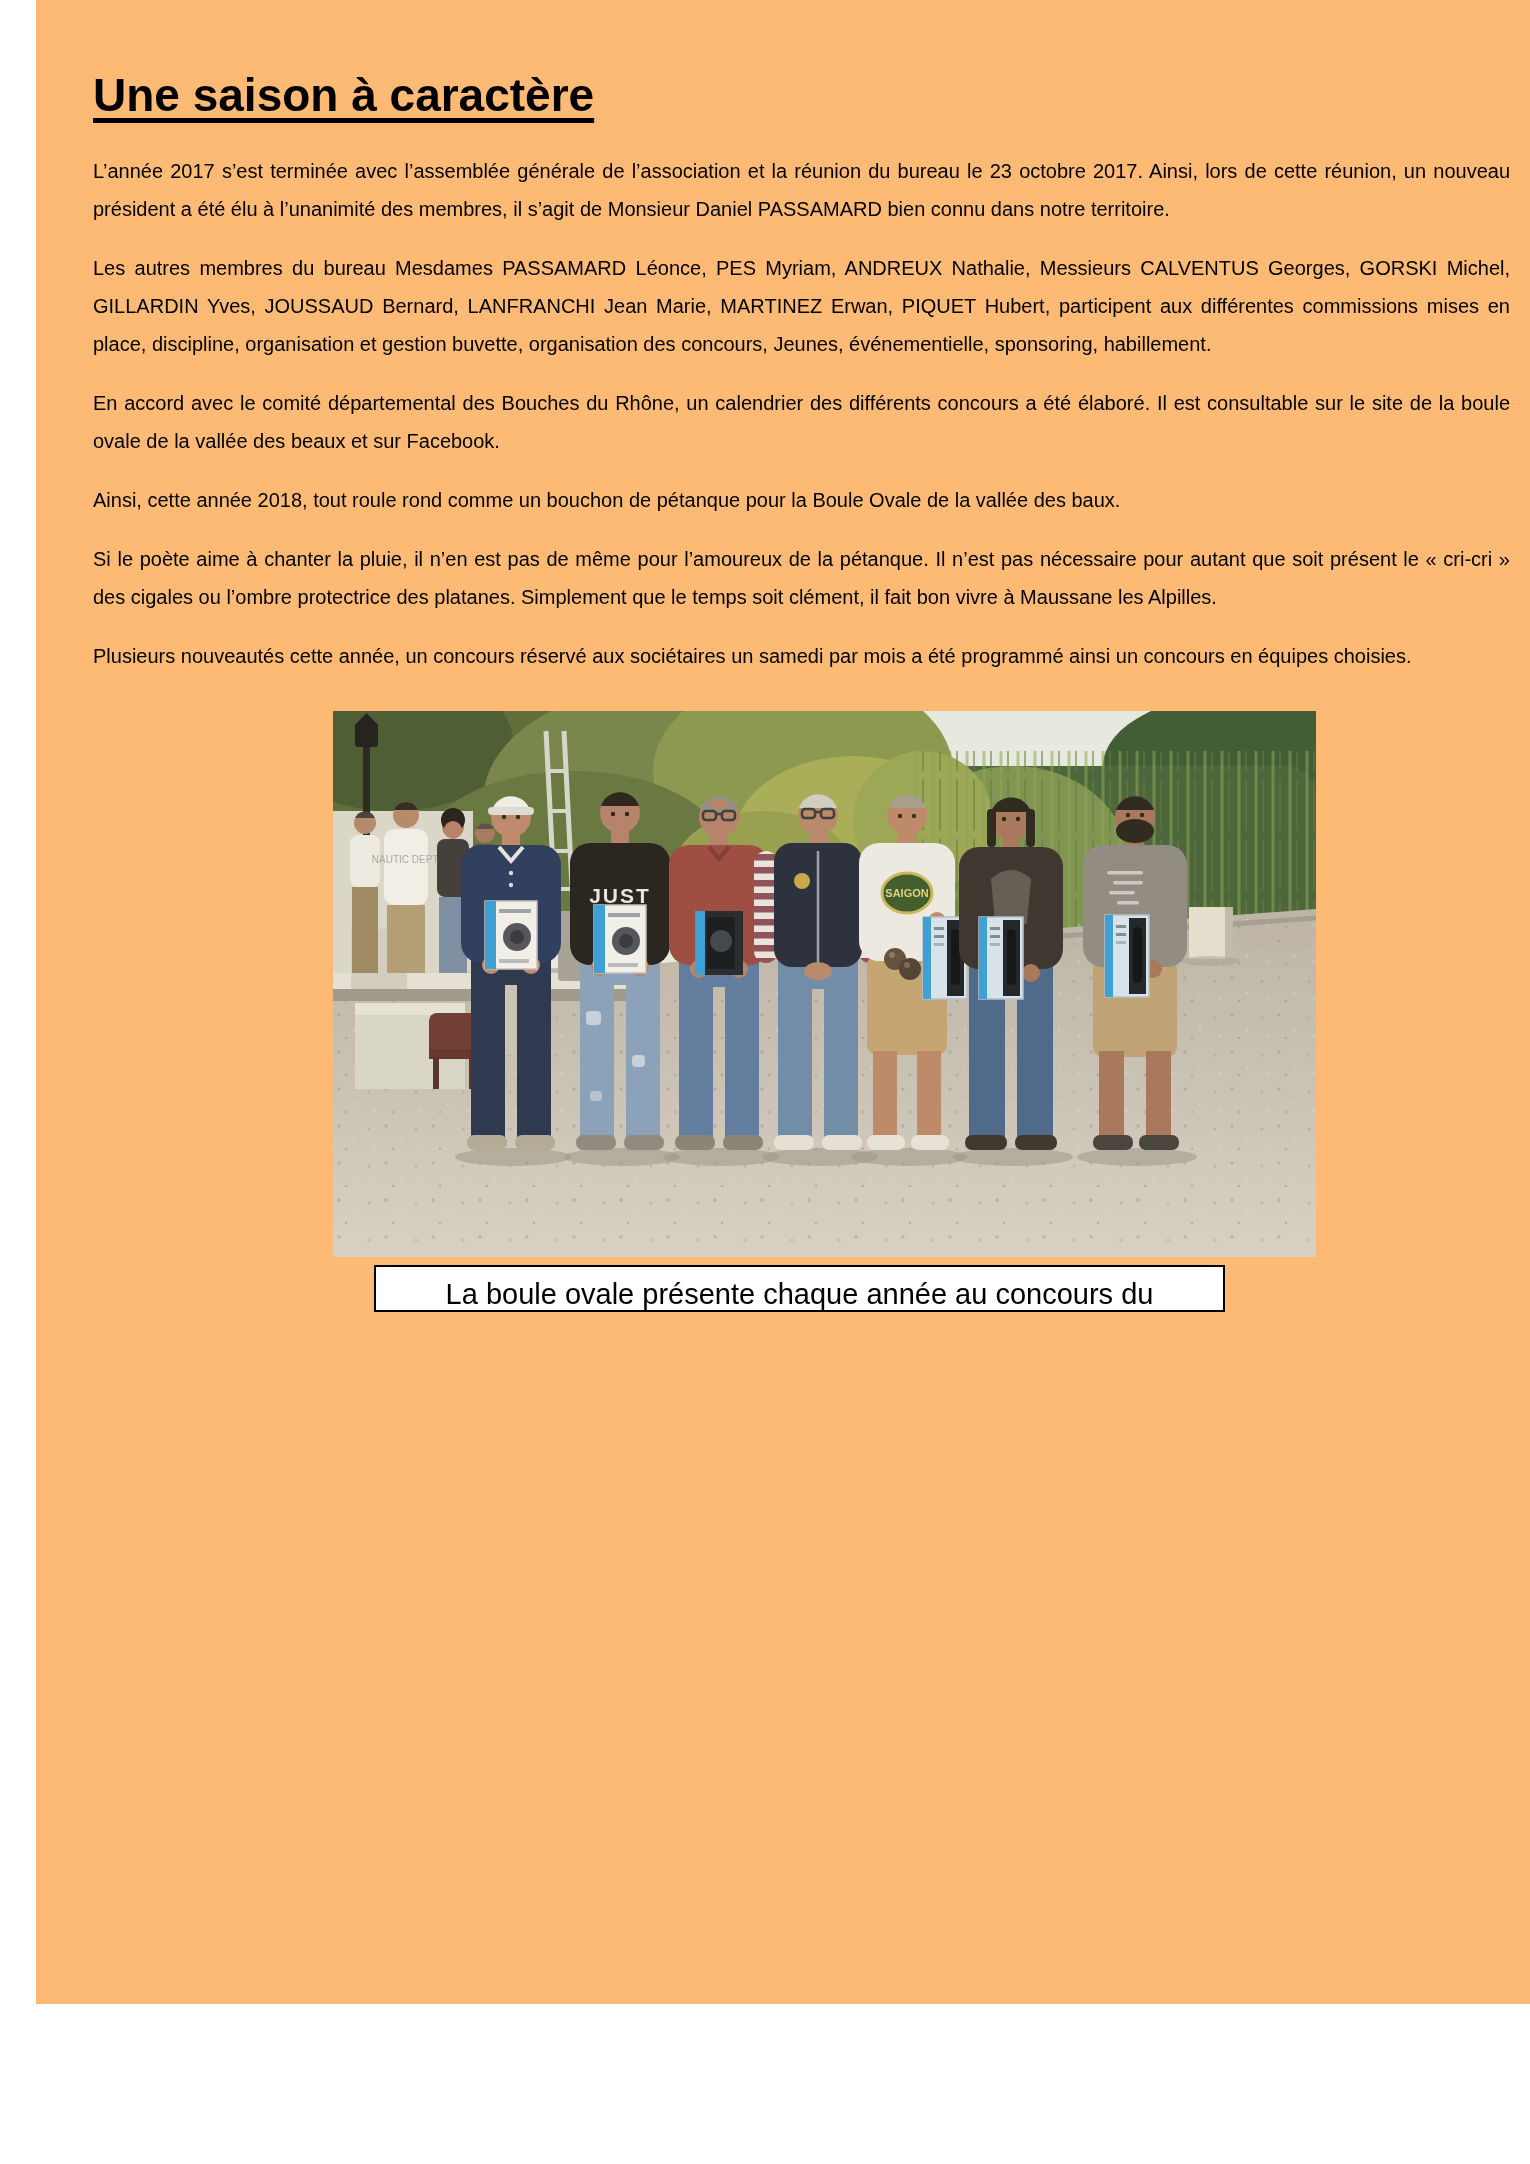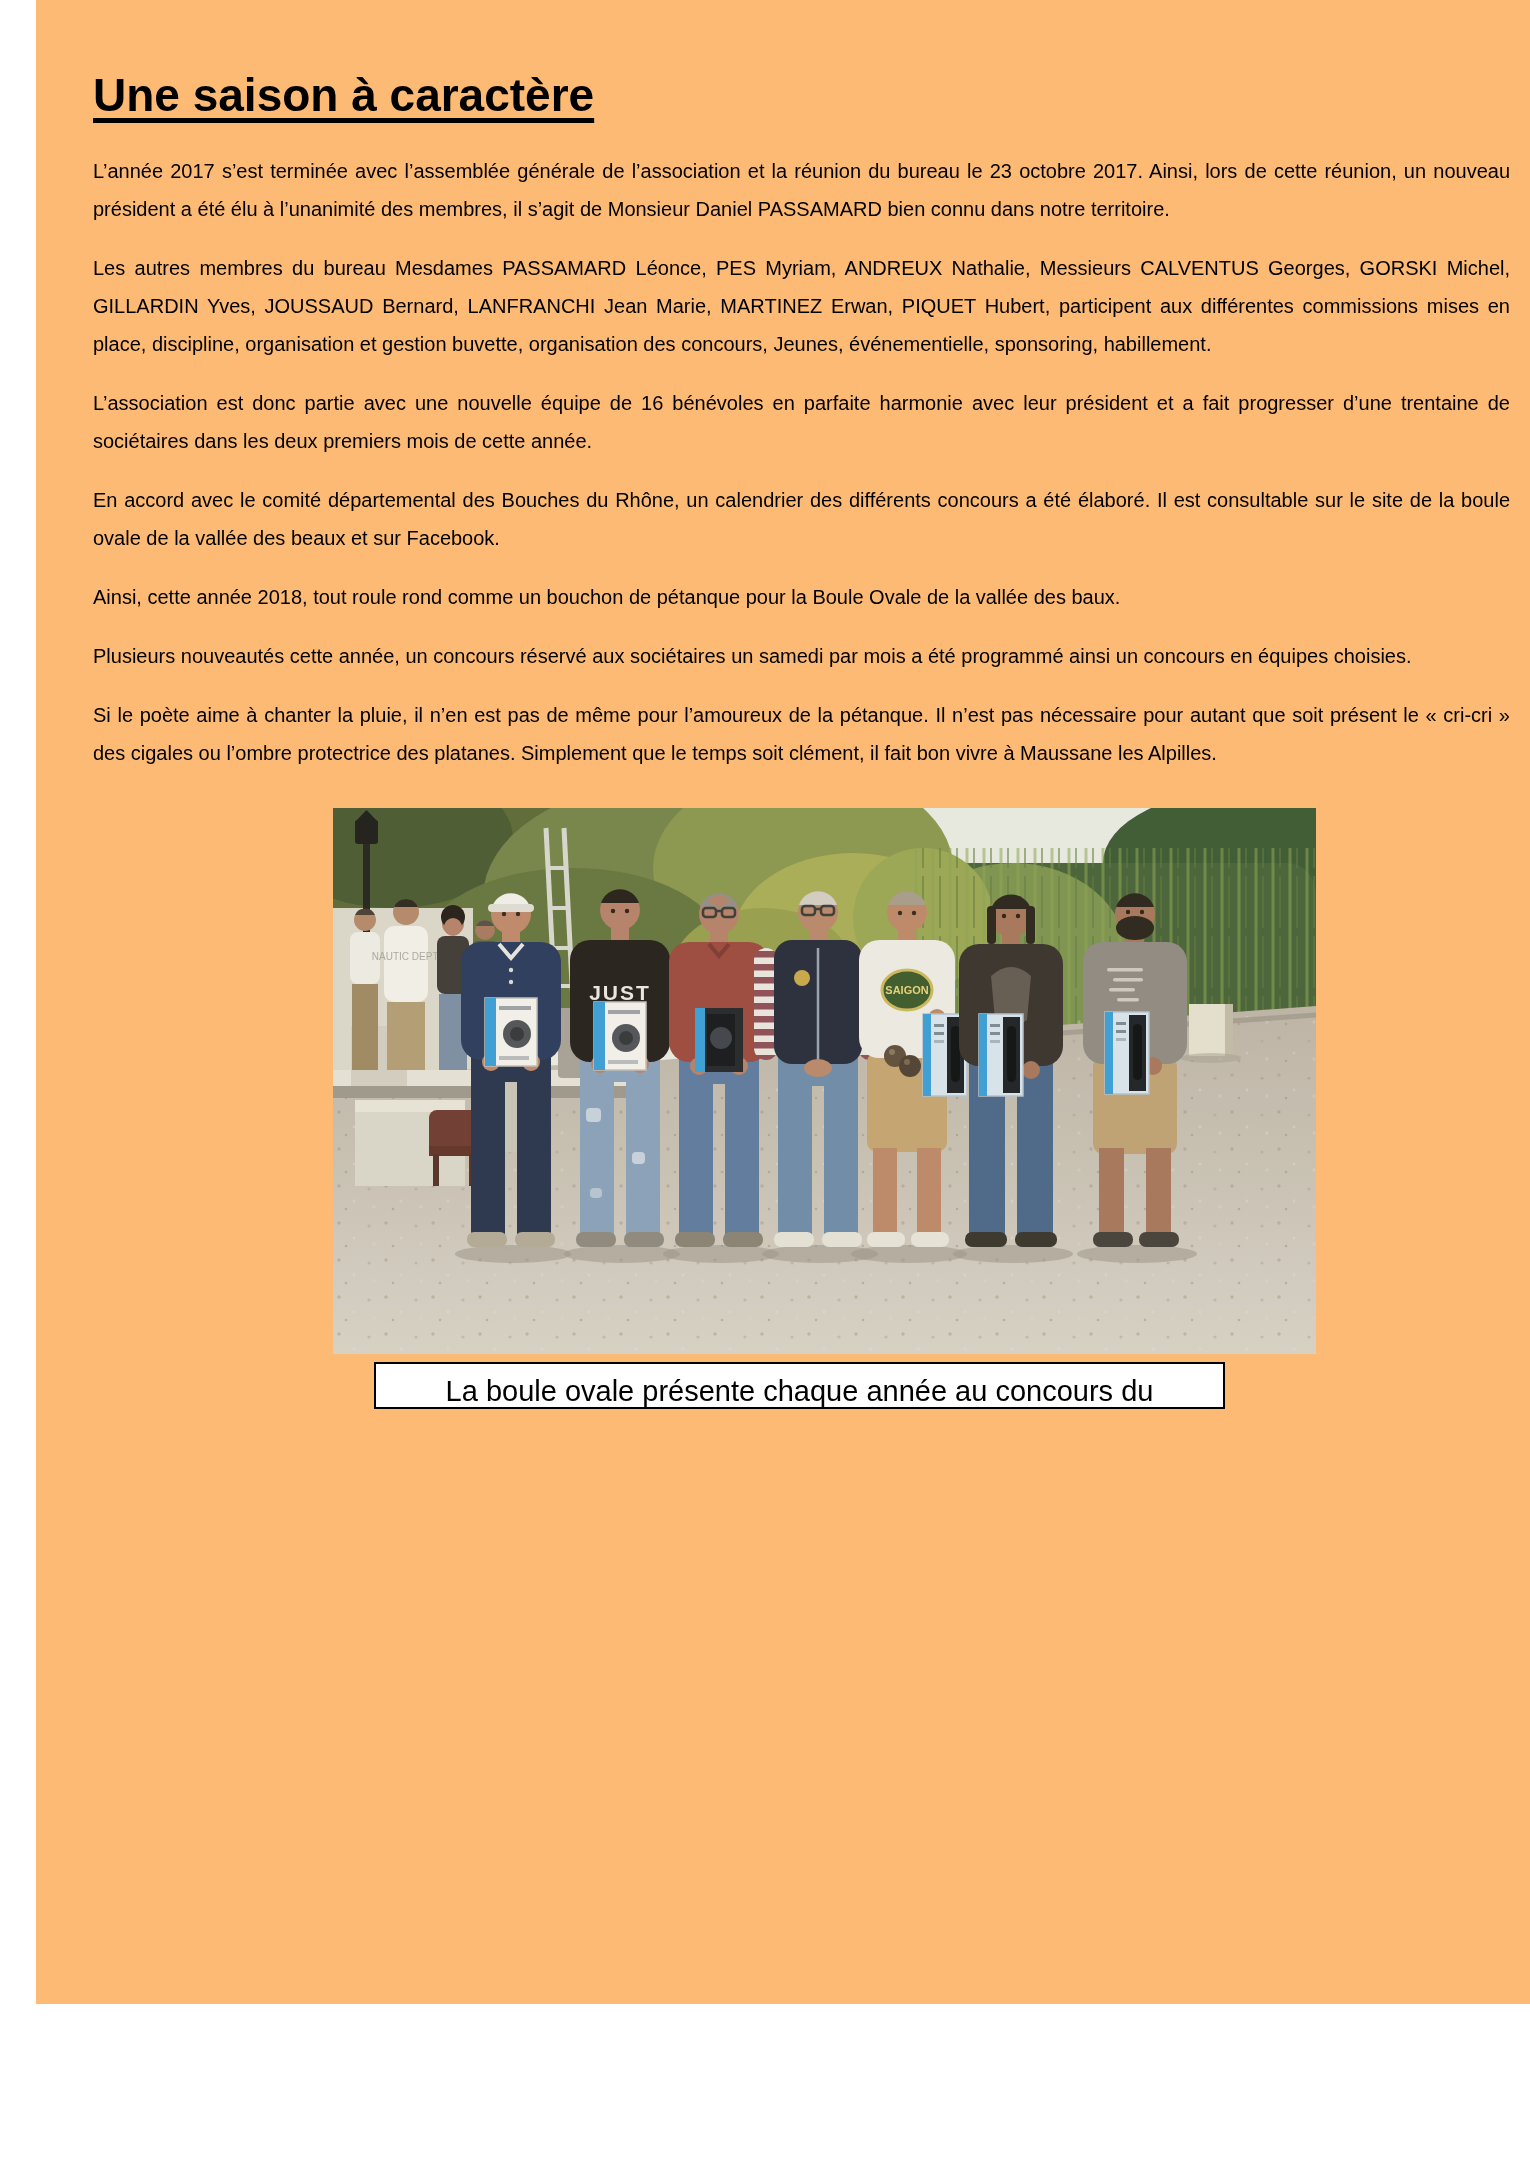--- a/index.html
+++ b/index.html
@@ -31,25 +31,24 @@
 </head>
 <body>
 
 <div class="page">
   <div class="content">
 
     <h1 class="title"><span>Une saison à caractère</span></h1>
 
     <p class="para">L’année 2017 s’est terminée avec l’assemblée générale  de l’association et  la réunion du bureau le 23 octobre 2017. Ainsi, lors de cette réunion, un nouveau président a été élu à l’unanimité des membres, il s’agit de Monsieur Daniel PASSAMARD bien connu  dans notre territoire.</p>
     <p class="para">Les autres membres du bureau Mesdames PASSAMARD Léonce, PES Myriam, ANDREUX Nathalie, Messieurs  CALVENTUS Georges, GORSKI Michel, GILLARDIN Yves, JOUSSAUD Bernard, LANFRANCHI Jean Marie, MARTINEZ Erwan, PIQUET Hubert, participent aux différentes commissions mises en place,  discipline,  organisation et gestion buvette,  organisation des concours, Jeunes, événementielle, sponsoring,  habillement.</p>
-    <p class="para">L’association est donc partie avec une nouvelle équipe de 16  bénévoles en parfaite harmonie avec leur président  et a fait progresser d’une trentaine de sociétaires dans les deux premiers mois de cette année.</p>
     <p class="para">En accord avec le comité départemental des Bouches du Rhône, un calendrier des différents concours a été élaboré. Il est consultable sur le site de la boule ovale de la vallée des beaux et sur Facebook.</p>
     <p class="para">Ainsi, cette année 2018, tout roule rond comme un bouchon de pétanque pour la Boule Ovale de la vallée des baux.</p>
+    <p class="para">Si le poète aime à chanter la pluie, il n’en est pas de même pour l’amoureux de la pétanque. Il n’est pas nécessaire pour autant que soit présent le « cri-cri » des cigales ou l’ombre protectrice des platanes. Simplement que le temps soit clément, il fait bon vivre à Maussane les Alpilles.</p>
     <p class="para">Plusieurs  nouveautés cette année, un concours réservé aux sociétaires un samedi par mois a été programmé ainsi un concours en équipes choisies.</p>
-    <p class="para">Si le poète aime à chanter la pluie, il n’en est pas de même pour l’amoureux de la pétanque. Il n’est pas nécessaire pour autant que soit présent le « cri-cri » des cigales ou l’ombre protectrice des platanes. Simplement que le temps soit clément, il fait bon vivre à Maussane les Alpilles.</p>
 
     <figure class="photo">
       <svg width="983" height="546" viewBox="0 0 983 546">
         <defs>
           <linearGradient id="groundGrad" x1="0" y1="0" x2="0" y2="1">
             <stop offset="0" stop-color="#bdb5a8"></stop>
             <stop offset="1" stop-color="#d8d3c9"></stop>
           </linearGradient>
           <pattern id="bamboo" width="17" height="60" patternUnits="userSpaceOnUse">
             <path d="M5,0 L5,60" stroke="#8ca554" stroke-width="3"></path>

